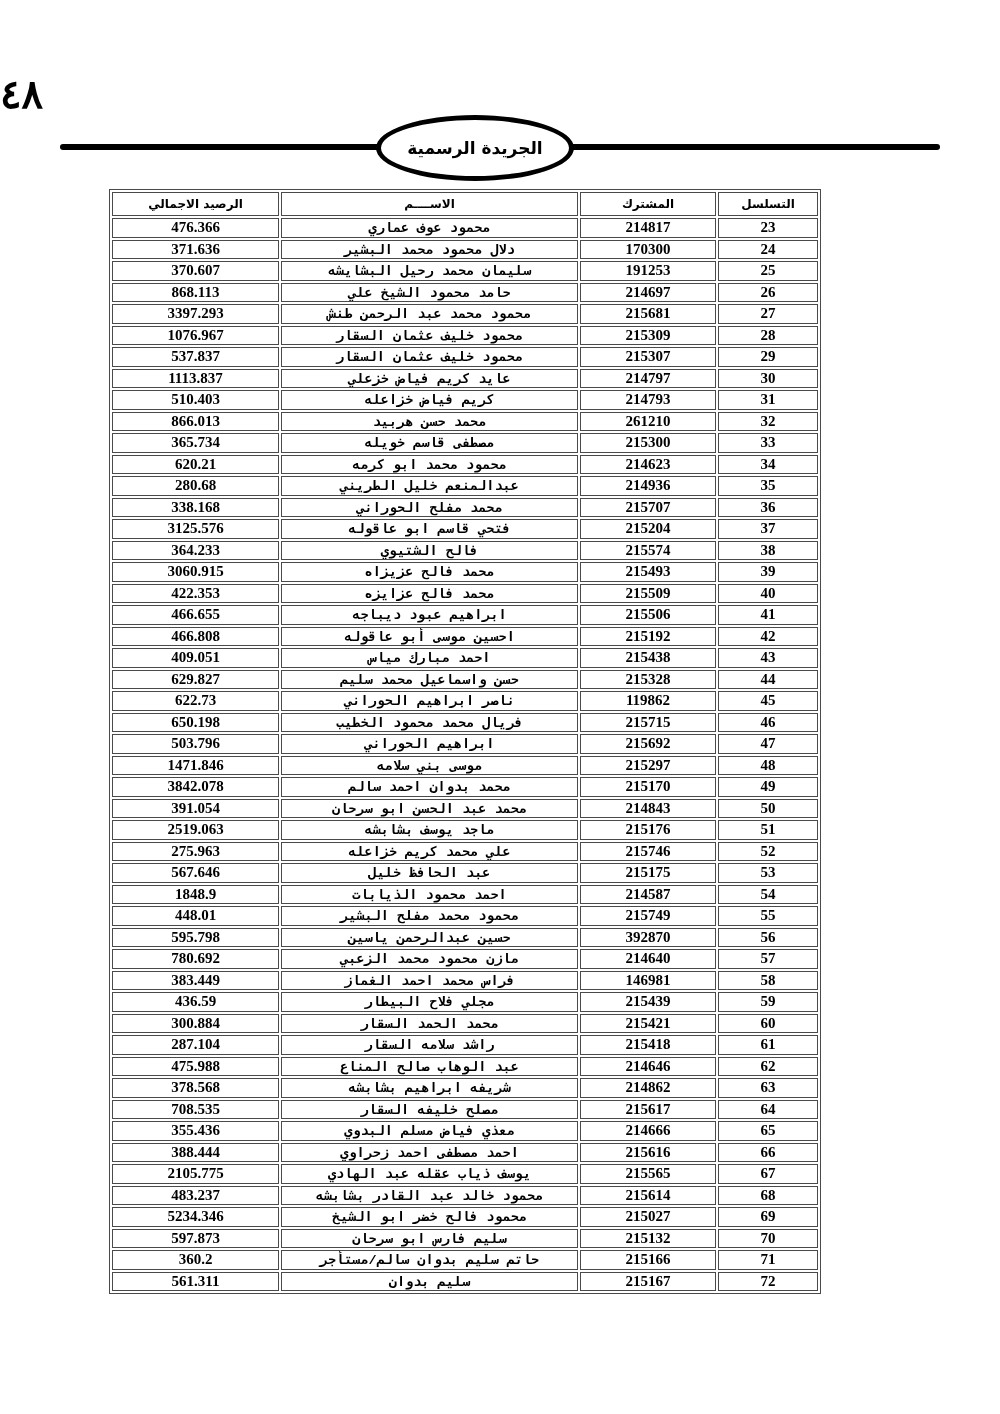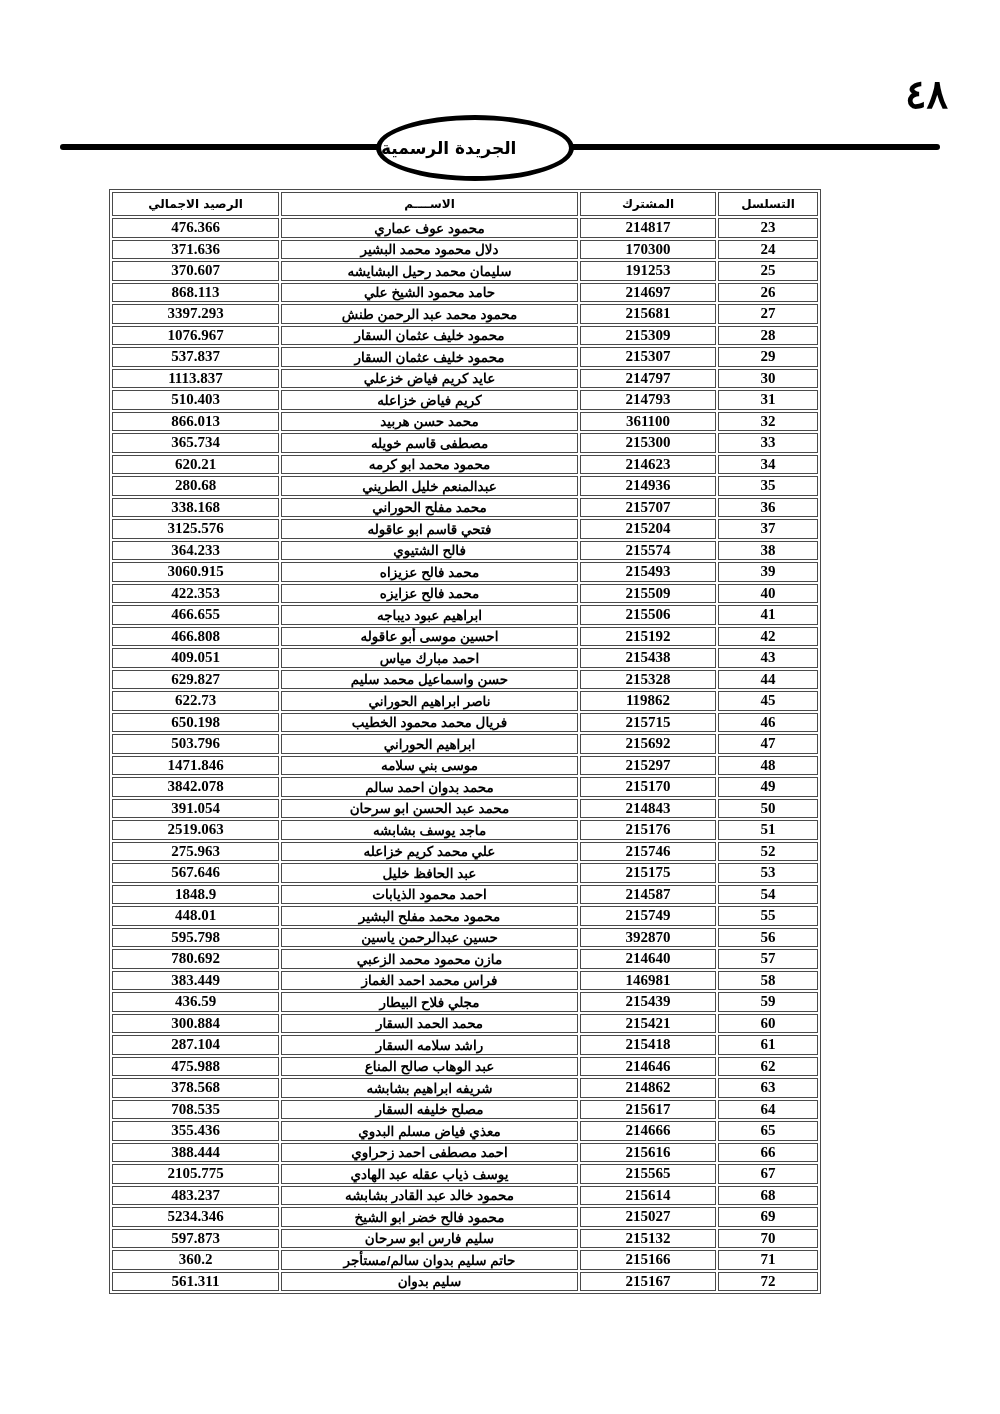--- a/index.html
+++ b/index.html
@@ -1,45 +1,45 @@
 <!DOCTYPE html>
 <html lang="ar"><head>
 <meta charset="utf-8">
 <style>
   html,body{margin:0;padding:0;}
   body{
     width:1000px;height:1414px;background:#ffffff;position:relative;
     font-family:"DejaVu Sans", sans-serif;color:#000;
   }
   .page-number{
-    position:absolute;top:70px;left:0;width:948px;text-align:right;
+    position:absolute;top:70px;left:0;width:948px;text-align:left;
     font-size:40px;font-weight:bold;font-family:"DejaVu Serif", serif;
   }
   .rule{
     position:absolute;top:144px;left:60px;width:880px;height:6px;
     background:#000;border-radius:3px;z-index:1;
   }
   .banner{
     position:absolute;top:115px;left:376px;width:198px;height:66px;
     box-sizing:border-box;background:#fff;border:5px solid #000;border-radius:50%;
-    display:flex;align-items:center;z-index:2;
+    display:flex;align-items:center;justify-content:center;z-index:2;
   }
   .banner span{font-weight:bold;font-size:17px;}
   table.subs{
     position:absolute;top:189px;left:109px;width:712px;
     border-collapse:separate;border-spacing:2px;
     border:1px solid #4a4a4a;background:#fff;table-layout:fixed;
   }
   table.subs th, table.subs td{
     border:1px solid #4a4a4a;text-align:center;vertical-align:middle;
     padding:0 2px;overflow:hidden;white-space:nowrap;
   }
   table.subs th{height:22px;font-size:12px;font-weight:bold;font-family:"DejaVu Sans", sans-serif;}
   table.subs td{height:17.5px;}
-  td.name{font-size:13.5px;font-weight:bold;font-family:Liberation Sans, sans-serif;}
+  td.name{font-size:13.5px;font-weight:bold;font-family:Liberation Mono, monospace;}
   .num{font-family:"Liberation Serif", serif;font-weight:bold;font-size:15px;}
   col.c-serial{width:100px}
   col.c-sub{width:136px}
   col.c-name{width:297px}
   col.c-bal{width:167px}
 </style>
 </head>
 <body>
 
 <div class="page-number">٤٨</div>
@@ -115,21 +115,21 @@
     <td class="num">1113.837</td>
   </tr>
       <tr>
     <td class="num">31</td>
     <td class="num">214793</td>
     <td class="name">كريم فياض خزاعله</td>
     <td class="num">510.403</td>
   </tr>
       <tr>
     <td class="num">32</td>
-    <td class="num">361100</td>
+    <td class="num">261210</td>
     <td class="name">محمد حسن هربيد</td>
     <td class="num">866.013</td>
   </tr>
       <tr>
     <td class="num">33</td>
     <td class="num">215300</td>
     <td class="name">مصطفى قاسم خويله</td>
     <td class="num">365.734</td>
   </tr>
       <tr>

